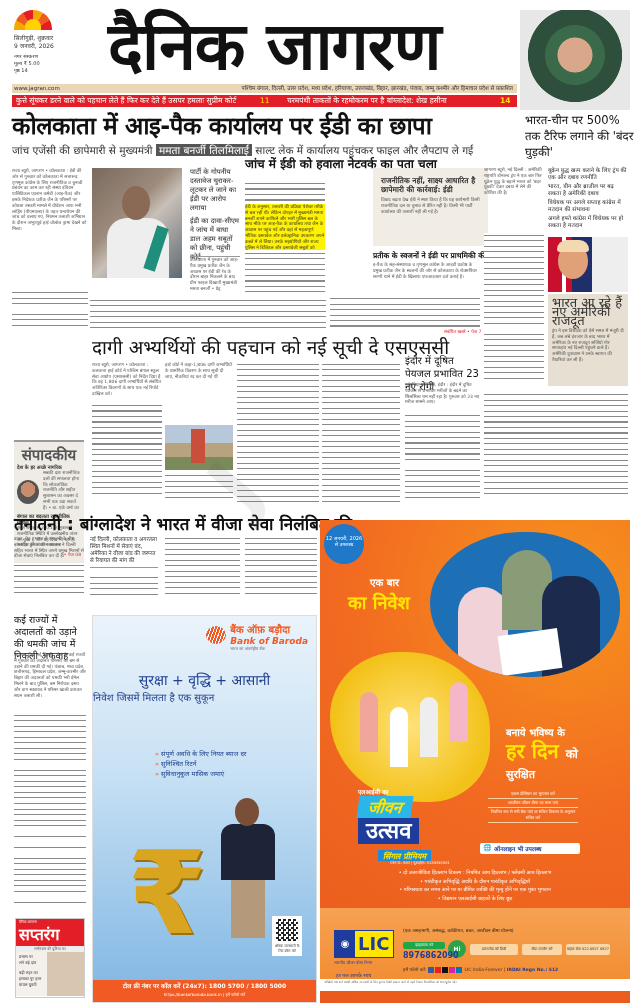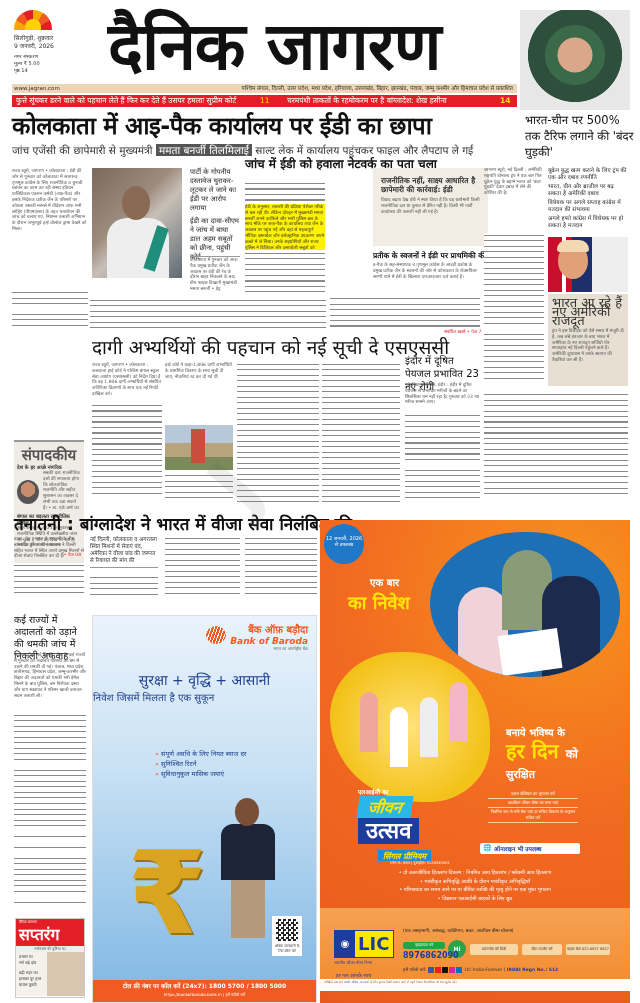--- a/index.html
+++ b/index.html
@@ -34,21 +34,21 @@
 .hd2{font-weight:bold;color:#111;white-space:nowrap}
 #ed-photo{position:absolute;left:3px;top:38px;width:22px;height:24px;border-radius:50%;background:radial-gradient(circle at 50% 40%,#c88d6c 0 40%,#555 41%)}
 #court-photo{left:165px;top:425px;width:68px;height:45px;background:linear-gradient(#b6c8d9 0 40%,#b7a37e 40% 70%,#7a8a5a 70%)}
 #court-photo .tower{position:absolute;left:26px;top:4px;width:14px;height:34px;background:#c84f3c}
 #trump-photo{left:484px;top:237px;width:140px;height:55px;background:linear-gradient(90deg,#c8102e 0 18%,#fff 18% 22%,#c8102e 22% 30%,#1e2f6b 30% 55%,#eee 55%)}
 #trump-photo .face{position:absolute;left:10px;top:6px;width:30px;height:36px;border-radius:50%;background:#e0a078}
 #trump-photo .hair{position:absolute;left:9px;top:3px;width:32px;height:12px;border-radius:16px 16px 4px 4px;background:#f2d9b0}
 #us-box{left:484px;top:294px;width:140px;height:92px;background:#e7e0d2;padding:4px}
 
 #bob-ad{left:92px;top:615px;width:225px;height:388px;background:linear-gradient(#eaf3fb 0,#c8e1f4 40%,#7fb6e3 100%);border:1px solid #ddd}
-#bob-logo{position:absolute;right:8px;top:6px;text-align:right}
+#bob-logo{position:absolute;right:8px;top:6px;}
 #bob-logo .hi{color:#f15a22;font-size:10px;font-weight:bold}
 #bob-logo .en{color:#f15a22;font-size:9px;font-weight:bold;font-style:italic}
 #bob-logo .tag{color:#666;font-size:4px}
 #bob-b{position:absolute;left:-24px;top:4px;width:20px;height:18px;border-radius:50% 50% 50% 50%;background:repeating-linear-gradient(110deg,#f15a22 0 2px,#fff 2px 3px)}
 #bob-h1{position:absolute;left:0;right:0;top:54px;text-align:center;font-size:14px;color:#1f3f8f}
 #bob-h2{position:absolute;left:0;right:0;top:74px;font-size:10px;color:#1f3f8f}
 #sdp-box{position:absolute;left:57px;top:92px;width:112px;height:32px;border:1px solid #c9b28c;background:#fff;border-radius:2px}
 #sdp-box .bob{position:absolute;left:6px;top:3px;font-size:17px;font-weight:bold;font-style:italic;color:#f15a22}
 #sdp-box .sdp{position:absolute;left:50px;top:3px;background:#1c2f6e;color:#fff;font-size:15px;font-weight:bold;padding:0 4px;border-radius:2px}
 #sdp-box .tag{position:absolute;left:0;right:0;bottom:0;background:#f15a22;color:#fff;font-size:5px;text-align:center;line-height:7px}

